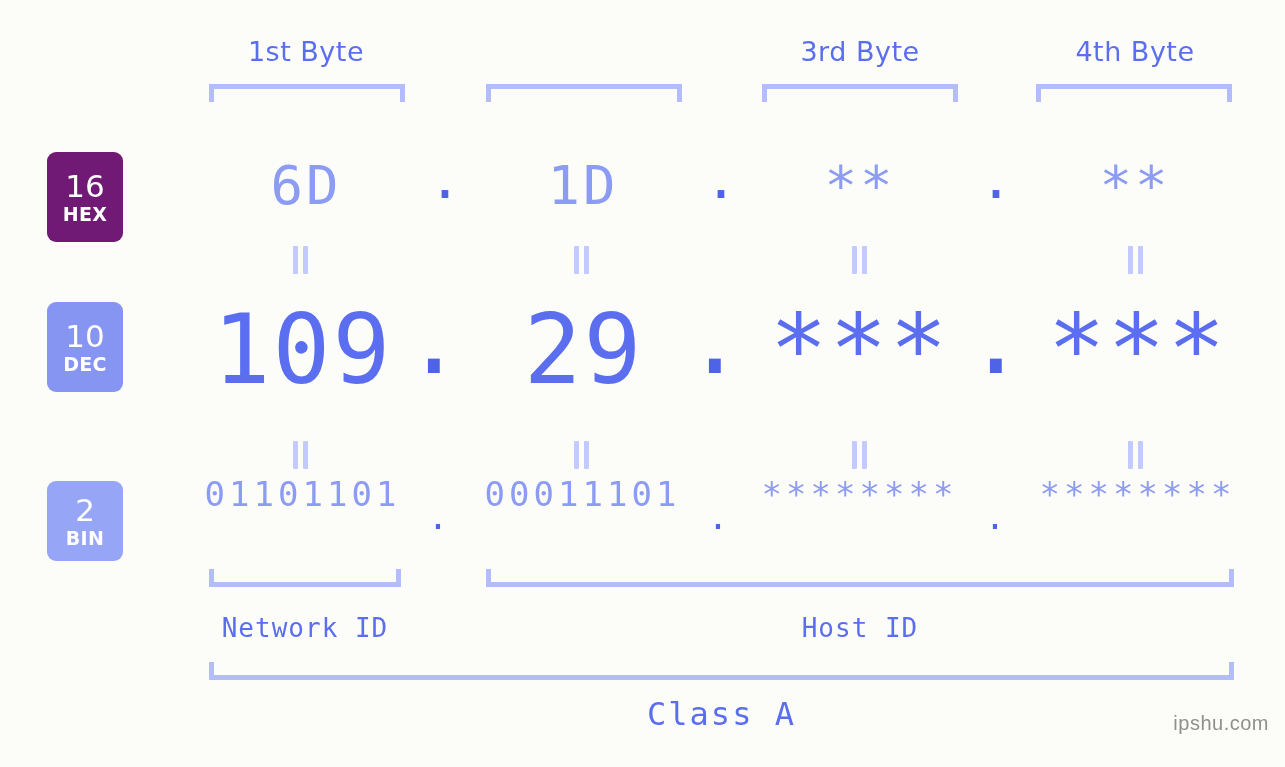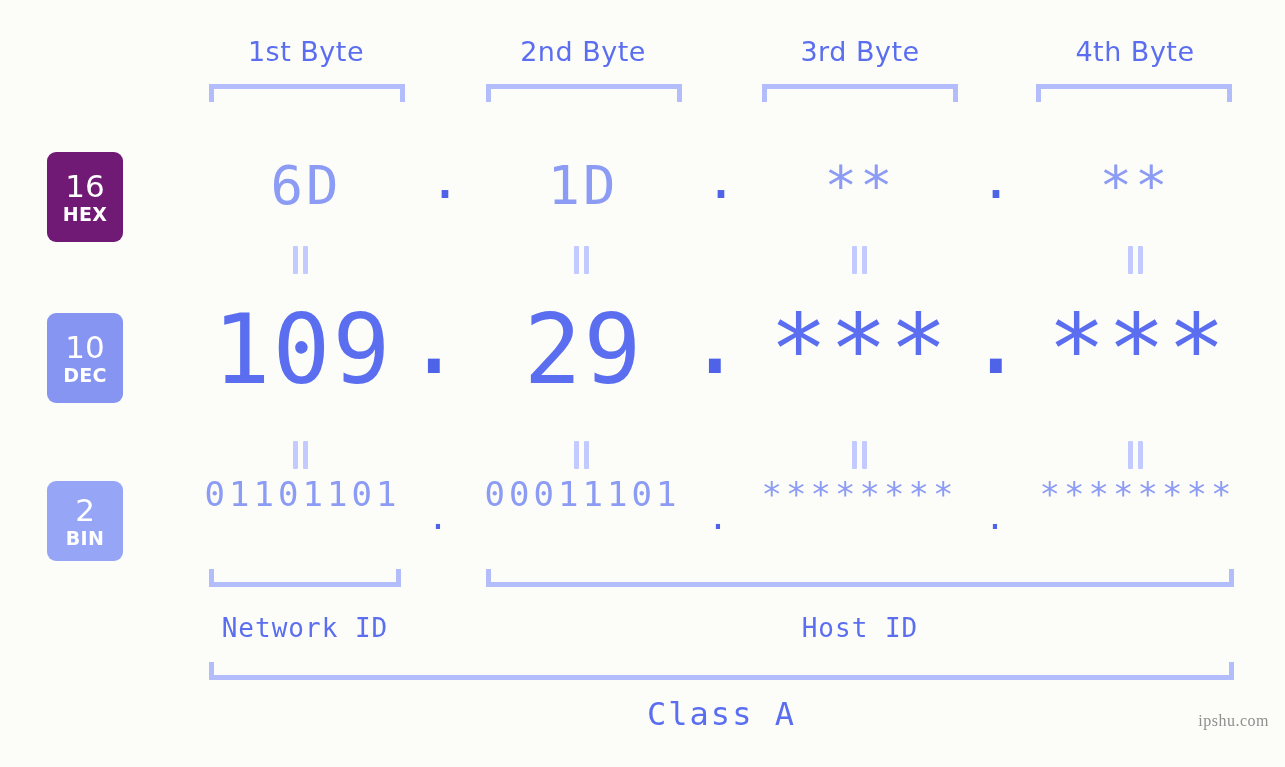--- a/index.html
+++ b/index.html
@@ -62,21 +62,21 @@
     line-height: 33px;
     font-weight: 400;
   }
   .badge .sys {
     font-size: 19px;
     line-height: 22px;
     font-weight: 700;
     letter-spacing: 0.3px;
   }
   #badge-hex { top: 152px; height: 90px; background: #701a75; }
-  #badge-dec { top: 313px; height: 90px; background: #8795f2; }
+  #badge-dec { top: 302px; height: 90px; background: #8795f2; }
   #badge-bin { top: 481px; height: 80px; background: #96a5f6; }
 
   
   .cell {
     position: absolute;
     text-align: center;
     white-space: nowrap;
     font-family: "DejaVu Sans Mono", monospace;
   }
 
@@ -184,33 +184,32 @@
     font-size: 32px;
     color: #5b6ef0;
     letter-spacing: 2px;
     white-space: nowrap;
   }
 
   .watermark {
     position: absolute;
     right: 16px;
     top: 712px;
-    font-family: Liberation Serif, serif;
-    font-size: 16px;
+    font-family: Liberation Sans, sans-serif;
+    font-size: 20px;
     color: #8f8f8f;
     letter-spacing: 0.5px;
   }
 </style>
 </head>
 <body>
 
 <div id="stage">
 
   <div class="byte-label" style="left:207px;width:198px;">1st Byte</div>
-  <div class="byte-label" style="left:484px;width:198px;">2nd Byte</div>
   <div class="byte-label" style="left:761px;width:198px;">3rd Byte</div>
   <div class="byte-label" style="left:1036px;width:198px;">4th Byte</div>
 
   <div class="bracket-top" style="left:209px;width:196px;"></div>
   <div class="bracket-top" style="left:486px;width:196px;"></div>
   <div class="bracket-top" style="left:762px;width:196px;"></div>
   <div class="bracket-top" style="left:1036px;width:196px;"></div>
 
   <div class="badge" id="badge-hex">
     <div class="num">16</div>

